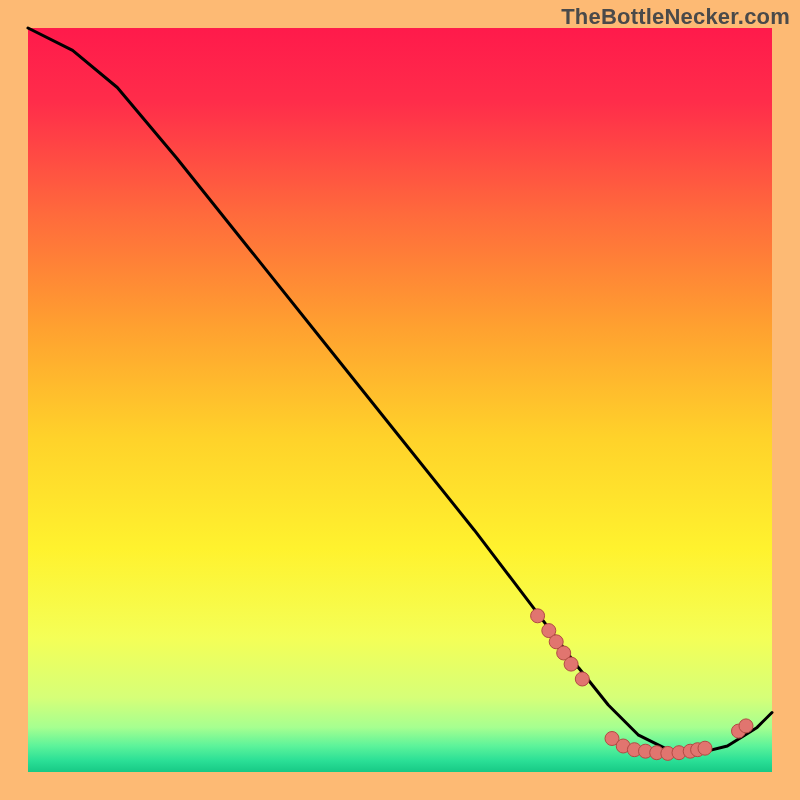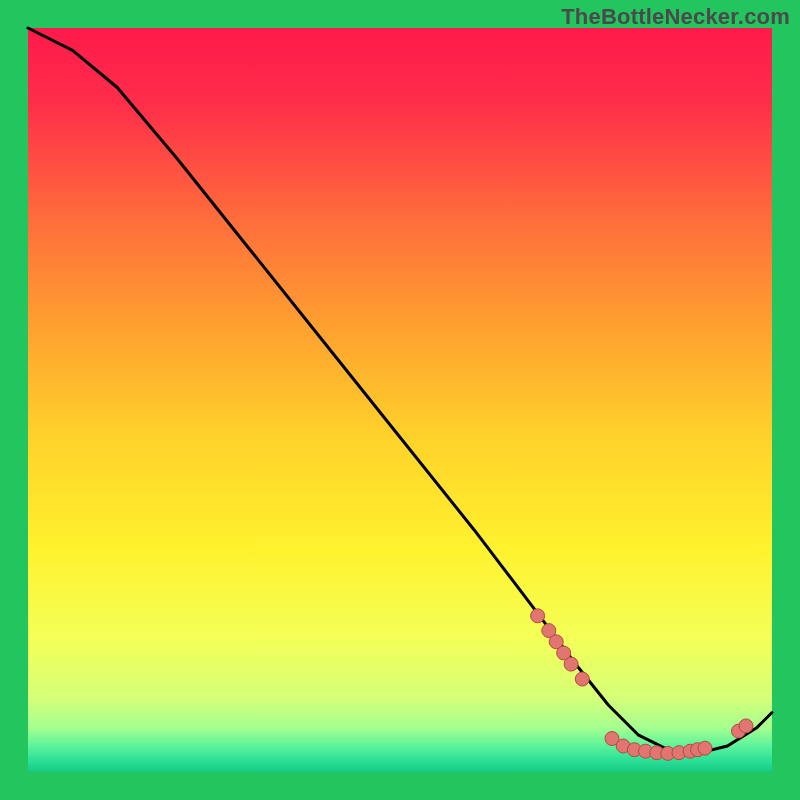--- a/index.html
+++ b/index.html
@@ -8,21 +8,21 @@
     background: #000;
     width: 800px;
     height: 800px;
     overflow: hidden;
     font-family: Arial, Helvetica, sans-serif;
   }
   .frame {
     position: relative;
     width: 800px;
     height: 800px;
-    background: #22c55e;
+    background: #fdba74;
   }
   .watermark {
     position: absolute;
     top: 4px;
     right: 10px;
     color: #4a4a4a;
     font-size: 22px;
     font-weight: 600;
     letter-spacing: 0.2px;
     z-index: 5;

